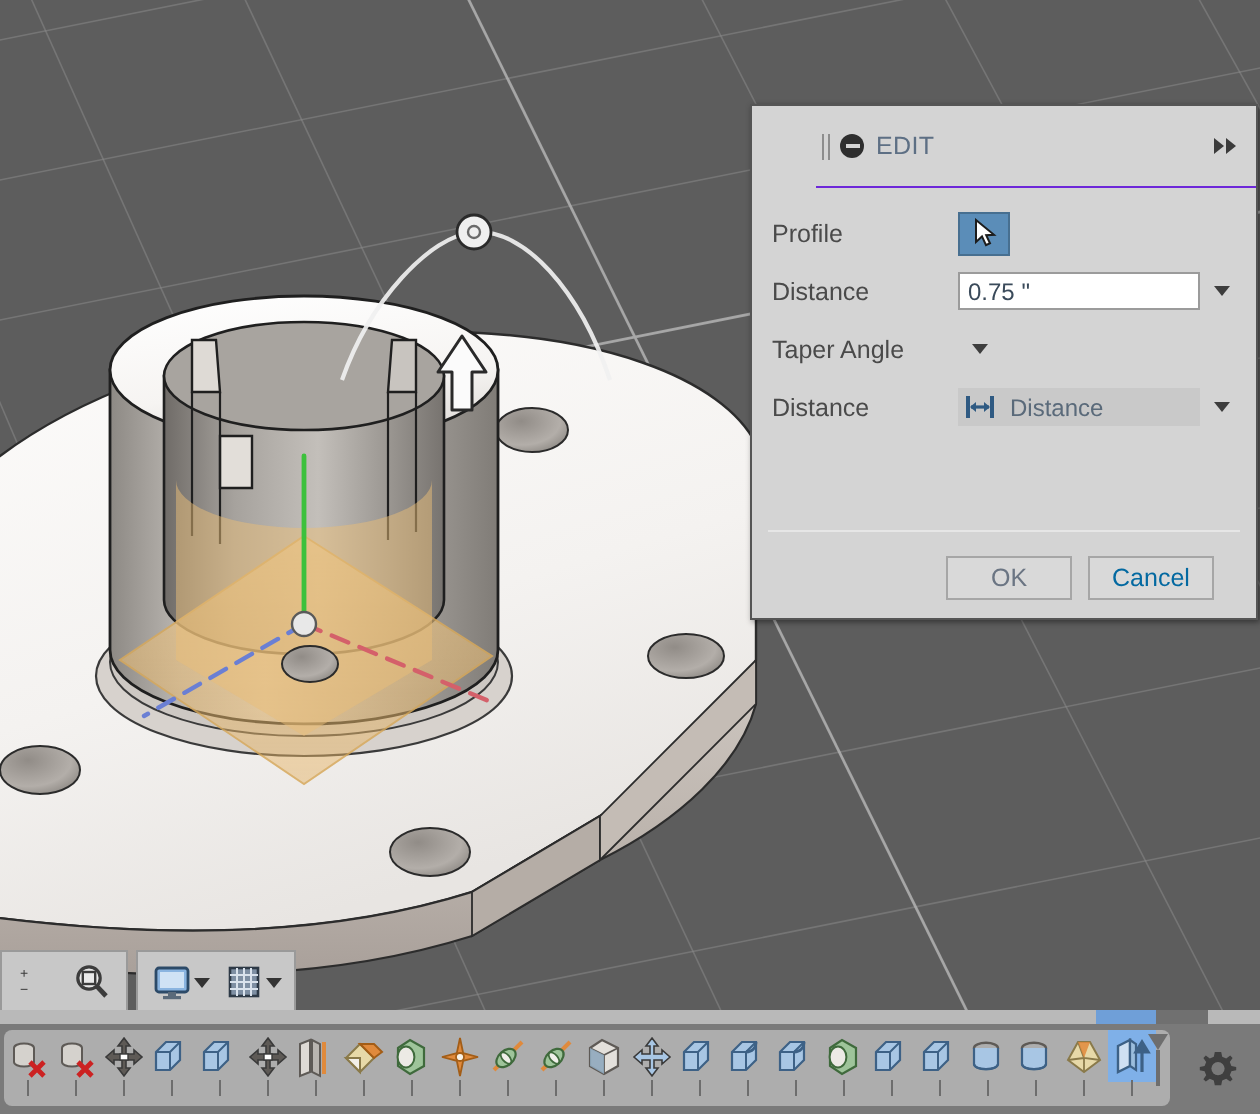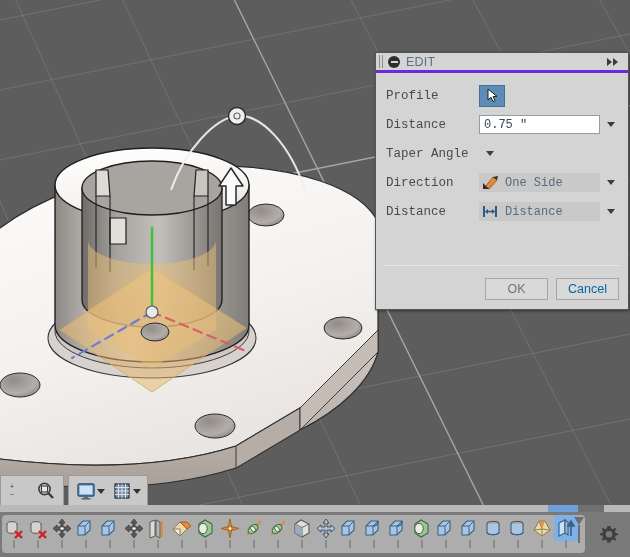--- a/index.html
+++ b/index.html
@@ -64,27 +64,28 @@
     position: absolute;
     left: 375px; top: 52px;
     width: 254px; height: 258px;
     background: #d4d4d4;
     border: 1px solid #555;
     box-shadow: 1px 1px 3px rgba(0,0,0,0.45);
     z-index: 40;
     font-size: 12.5px;
   }
   #dialog-titlebar {
-    height: 20px;
+    height: 41px;
     background: #d4d4d4;
-    border-bottom: 3px solid #6d28d9;
+    border-bottom: 1px solid #6d28d9;
     display: flex;
     align-items: center;
     padding: 0 4px 0 3px;
     position: relative;
+    margin-left: 32px;
   }
   .grip {
     width: 5px; height: 13px;
     margin-right: 4px;
     background:
       linear-gradient(to right,
         #8d8d8d 0px, #8d8d8d 1px,
         transparent 1px, transparent 3px,
         #8d8d8d 3px, #8d8d8d 4px,
         transparent 4px);
@@ -109,21 +110,20 @@
     right: 6px; top: 50%;
     transform: translateY(-50%);
     display: flex; align-items: center;
     color: #3b3b3b;
     font-size: 11px;
     letter-spacing: -2px;
   }
 
   #dialog-body {
     padding: 8px 10px 0 10px;
-    font-family: Liberation Mono, monospace;
   }
   .row {
     display: flex;
     align-items: center;
     height: 29px;
     margin-bottom: 0px;
   }
   .row-label {
     width: 93px;
     color: #4a4a4a;
@@ -174,21 +174,21 @@
   #dialog-sep {
     position: absolute;
     left: 8px; right: 8px;
     top: 212px;
     height: 1px;
     background: #bdbdbd;
     border-bottom: 1px solid #e6e6e6;
   }
   #dialog-buttons {
     position: absolute;
-    right: 9px; bottom: 9px;
+    right: 21px; bottom: 9px;
     display: flex;
     gap: 8px;
     text-align: center;
   }
   .dlg-btn {
     width: 63px; height: 22px;
     background: #d9d9d9;
     border: 1px solid #a6a6a6;
     color: #0369a1;
     font-size: 12.5px;
@@ -496,34 +496,20 @@
         </div>
       </div>
 
       <div class="row">
         <div class="row-label">Taper Angle</div>
         <div class="field-wrap">
           <div class="caret-down"></div>
         </div>
       </div>
 
-      <div class="row">
-        <div class="row-label">Direction</div>
-        <div class="field-wrap">
-          <div class="combo-field">
-            <svg width="19" height="17" viewBox="0 0 19 17">
-              <path d="M 4,13 L 12,3 L 16,6 L 8,15 Z" fill="#e08a3c" stroke="#a35d16" stroke-width="1"></path>
-              <path d="M 2,15 L 2,9 L 8,15 Z" fill="#2e2e2e"></path>
-              <path d="M 12,3 L 17,2 L 16,6 Z" fill="#2e2e2e"></path>
-            </svg>
-            <span>One Side</span>
-          </div>
-          <div class="caret-down"></div>
-        </div>
-      </div>
 
 
       <div class="row">
         <div class="row-label">Distance</div>
         <div class="field-wrap">
           <div class="combo-field">
             <svg width="19" height="17" viewBox="0 0 19 17">
               <rect x="2" y="3" width="2" height="11" fill="#2f5a82"></rect>
               <rect x="14" y="3" width="2" height="11" fill="#2f5a82"></rect>
               <line x1="4.5" y1="8.5" x2="13.5" y2="8.5" stroke="#2f5a82" stroke-width="1.6"></line>

